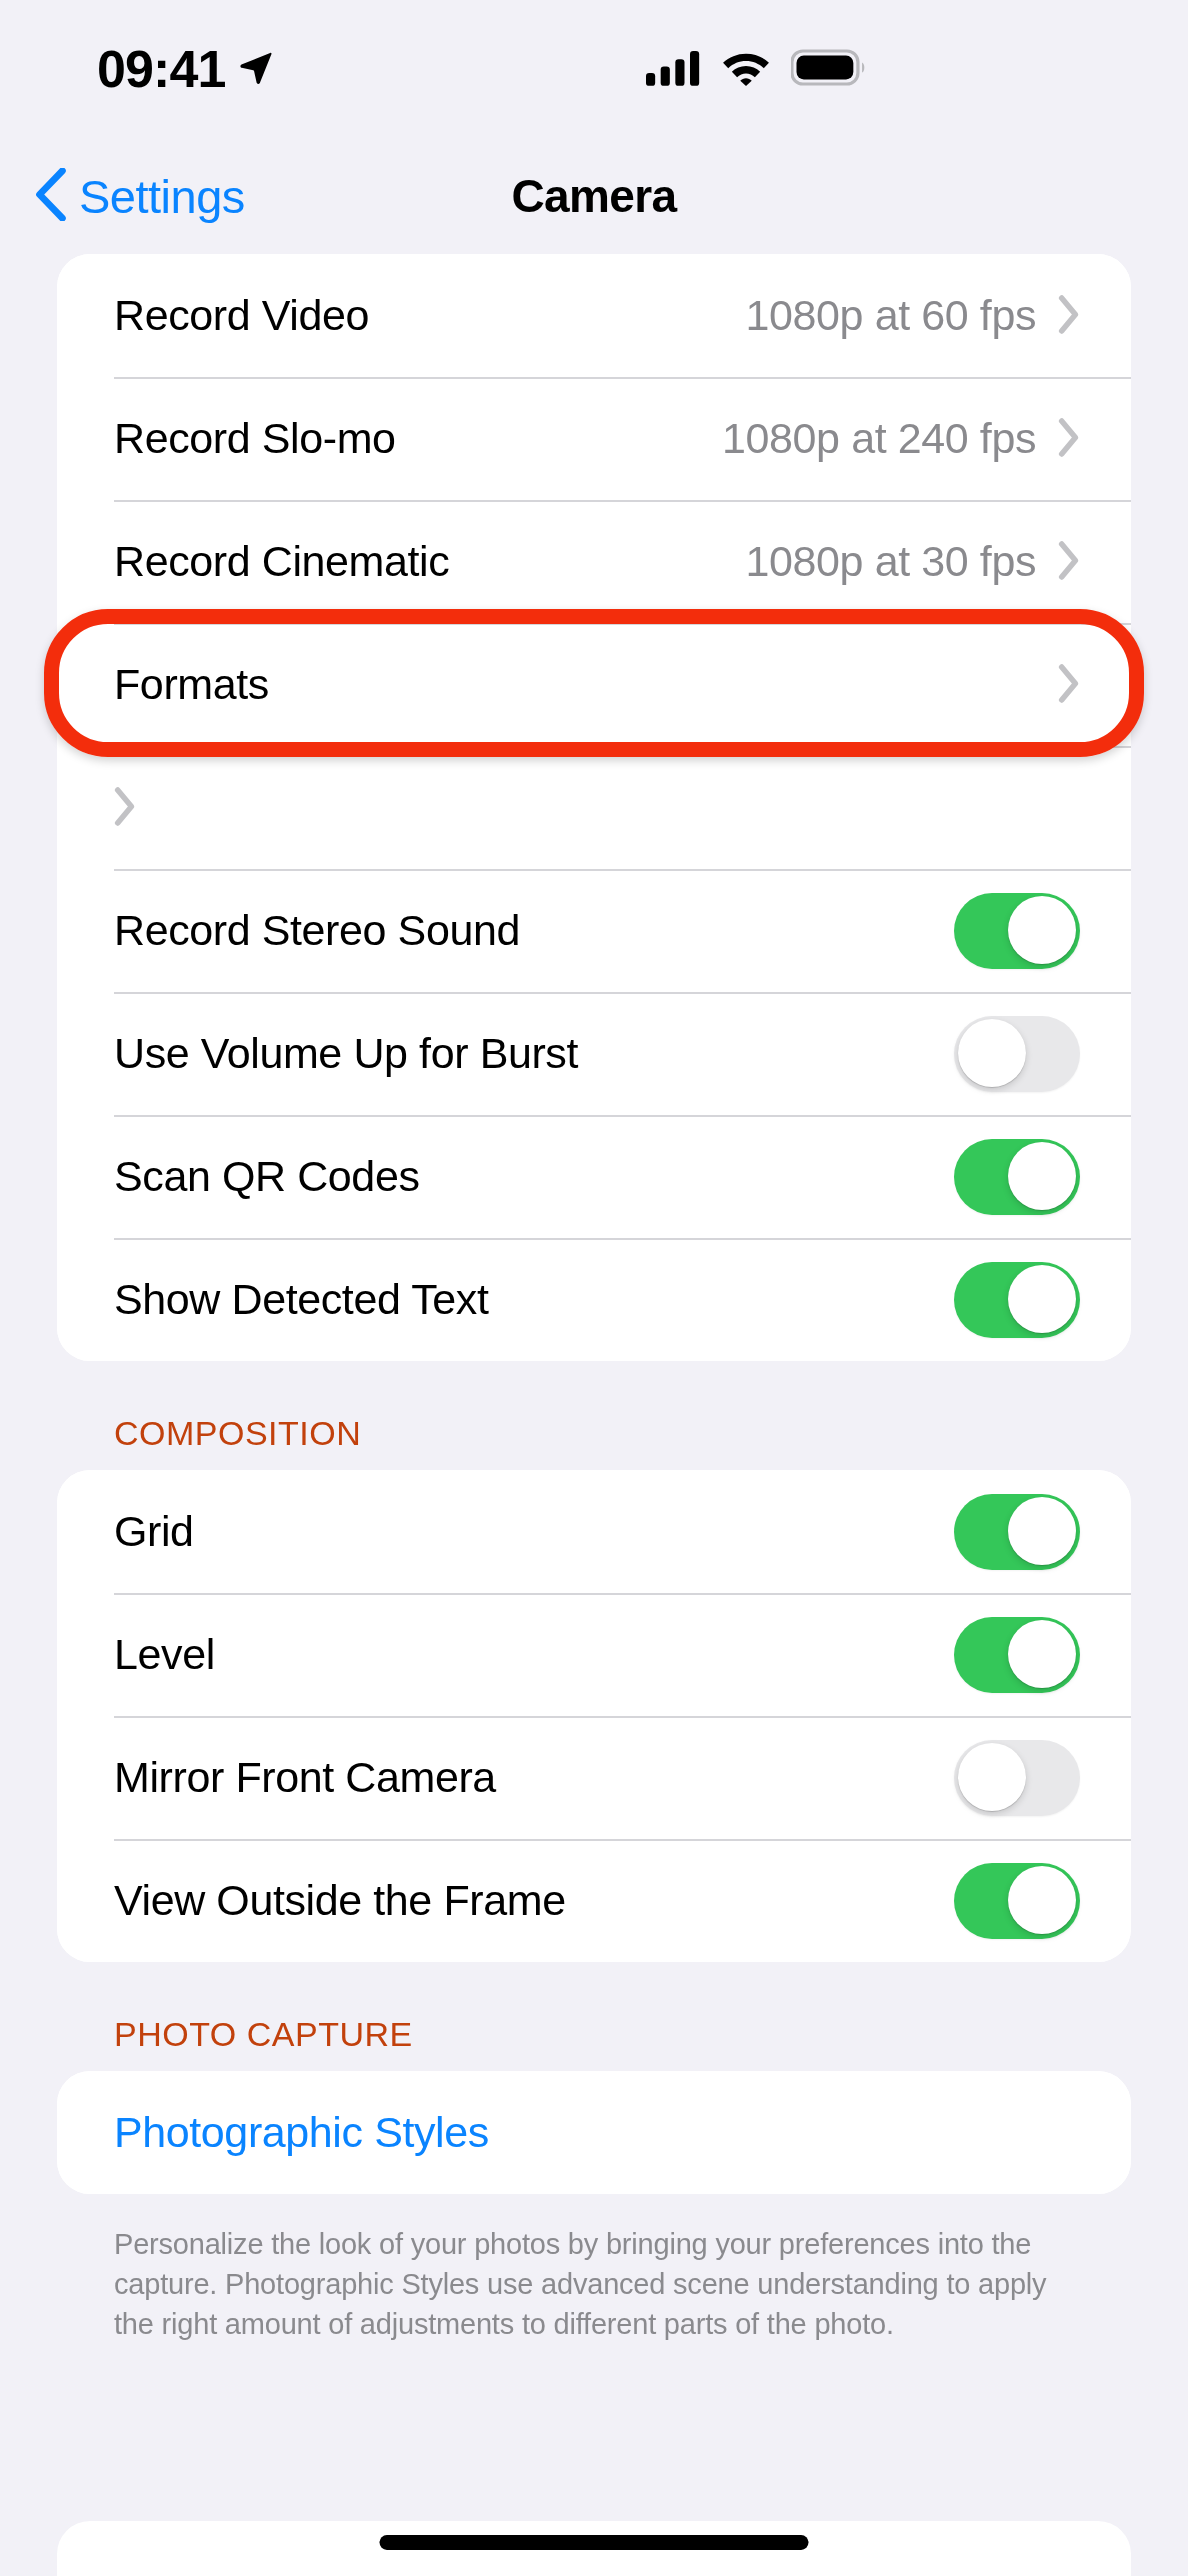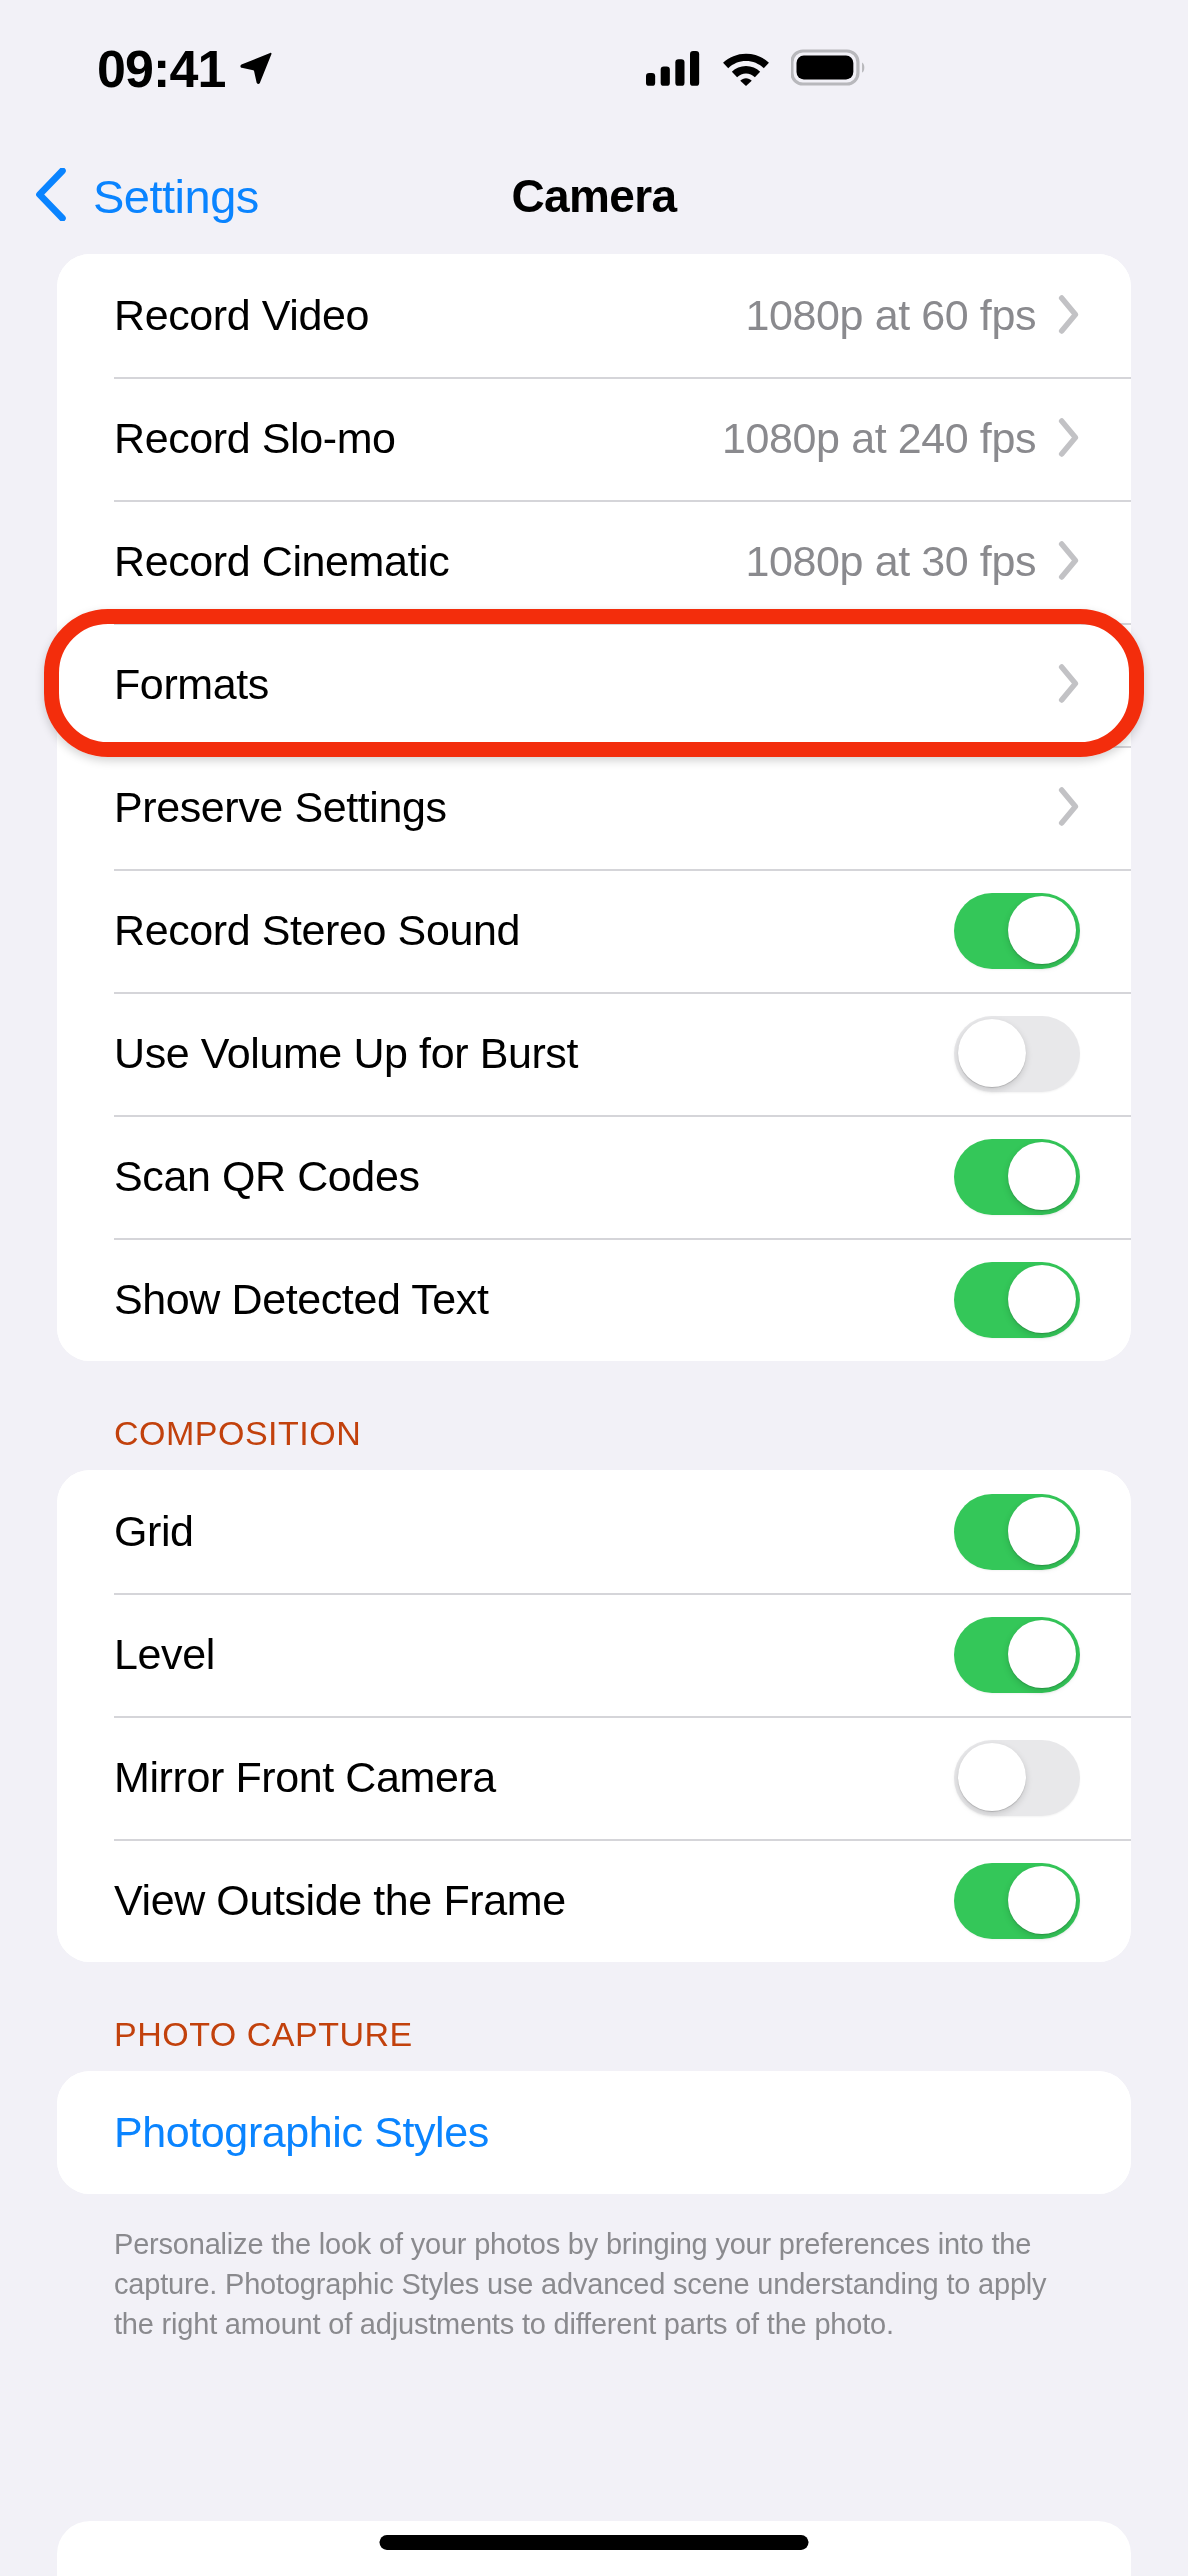--- a/index.html
+++ b/index.html
@@ -24,21 +24,21 @@
   .sb-loc{ display:block; }
   .sb-right{ display:flex; align-items:center; gap:20px; }
 
   
   .navbar{
     height:116px; width:1188px;
     position:relative;
     display:flex; align-items:center;
   }
   .back-btn{
-    display:flex; align-items:center; gap:27px;
+    display:flex; align-items:center; gap:13px;
     margin-left:35px; cursor:pointer;
   }
   .back-chevron{ display:block; }
   .back-label{
     font-size:47px; color:#0A84FF; letter-spacing:-0.5px; line-height:1;
     font-weight:400;
   }
   .nav-title{
     position:absolute; left:0; right:0;
     text-align:center;
@@ -228,21 +228,20 @@
     <div class="row" id="formats-row">
       <span class="row-label">Formats</span>
       <span class="chev">
         <svg width="22" height="39" viewBox="0 0 24 42">
             <path d="M4 3 19 21 4 39" fill="none" stroke="#C2C2C5" stroke-width="6" stroke-linecap="round" stroke-linejoin="round"></path>
           </svg>
       </span>
     </div>
 
     <div class="row">
-      <span class="row-label">Preserve Settings</span>
       <span class="chev">
         <svg width="22" height="39" viewBox="0 0 24 42">
             <path d="M4 3 19 21 4 39" fill="none" stroke="#C2C2C5" stroke-width="6" stroke-linecap="round" stroke-linejoin="round"></path>
           </svg>
       </span>
     </div>
 
     <div class="row">
       <span class="row-label">Record Stereo Sound</span>
       <span class="toggle on">

